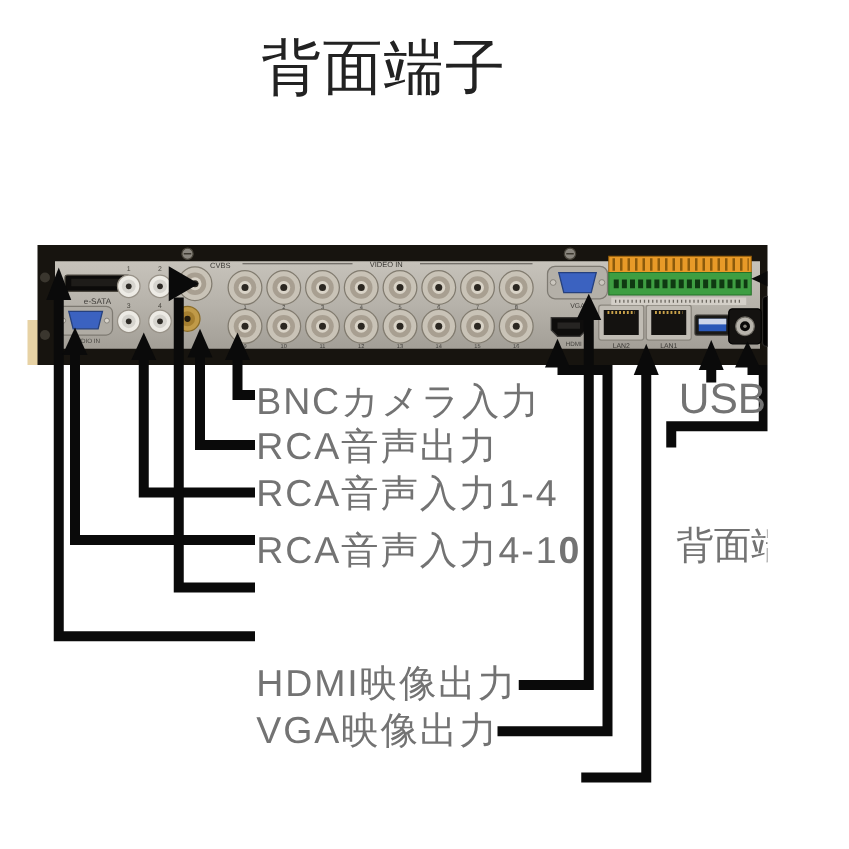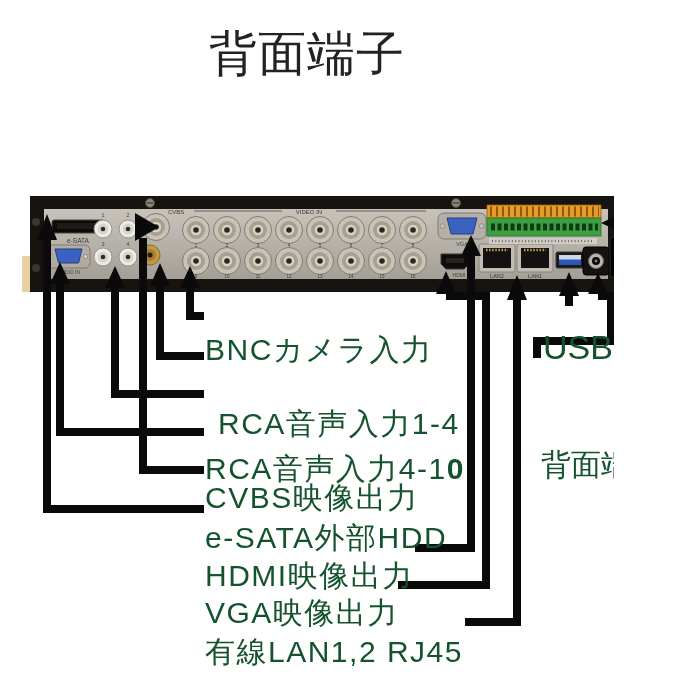--- a/index.html
+++ b/index.html
@@ -1,22 +1,22 @@
 <!DOCTYPE html>
 <html><head>
 <meta charset="utf-8">
 <style>
   html,body{margin:0;padding:0;background:#ffffff;}
   .stage{position:relative;width:614px;height:679px;background:#ffffff;overflow:hidden;
          font-family:"Liberation Sans","DejaVu Sans",sans-serif;}
   .title{position:absolute;top:22px;left:0;width:100%;text-align:center;
          font-size:48px;font-weight:500;color:#222;letter-spacing:1px;}
   svg.photo{position:absolute;left:0;top:0;}
-  .lbl{position:absolute;font-size:30px;line-height:38px;color:#14532d;
-       letter-spacing:1.5px;white-space:nowrap;margin-top:28px;}
+  .lbl{position:absolute;font-size:30px;line-height:38px;color:#737373;
+       letter-spacing:1.5px;white-space:nowrap;}
   .lbl .b{font-weight:700;}
   .lblR{letter-spacing:0;}
   .usb{font-size:34px;}
 </style>
 </head>
 <body>
 
 <div class="stage">
 
   <div class="title">背面端子</div>
@@ -219,33 +219,29 @@
       <polygon points="507,300 527,300 517,275"></polygon>
       <polygon points="559,296 579,296 569,272"></polygon>
       <polygon points="588,294 608,294 598,273"></polygon>
       <polygon points="648,243 648,265 624,254"></polygon>
       <polygon points="625,212 625,234 601,223"></polygon>
     </g>
   </svg>
 
   <div class="lbl" style="left:205px;top:303px">
     <span>BNCカメラ入力</span></div>
-  <div class="lbl" style="left:218px;top:377px">
+  <div class="lbl" style="left:205px;top:339px">
+    <span>RCA音声出力</span></div>
+  <div class="lbl" style="left:205px;top:377px">
     <span>RCA音声入力1-4</span></div>
   <div class="lbl" style="left:205px;top:422px">
     <span>RCA音声入力4-1</span><span class="b">0</span></div>
-  <div class="lbl" style="left:205px;top:451px">
-    <span>CVBS映像出力</span></div>
-  <div class="lbl" style="left:205px;top:491px">
-    <span>e-SATA外部HDD</span></div>
   <div class="lbl" style="left:205px;top:566px">
     <span>VGA映像出力</span></div>
   <div class="lbl" style="left:205px;top:529px">
     <span>HDMI映像出力</span></div>
-  <div class="lbl" style="left:205px;top:605px">
-    <span>有線LAN1,2 RJ45</span></div>
 
   <div class="lbl lblR usb" style="left:543px;top:300px">
     <span>USB</span></div>
   <div class="lbl lblR" style="left:541px;top:418px">
     <span>背面端子</span></div>
 
 </div>
 
 </body></html>

